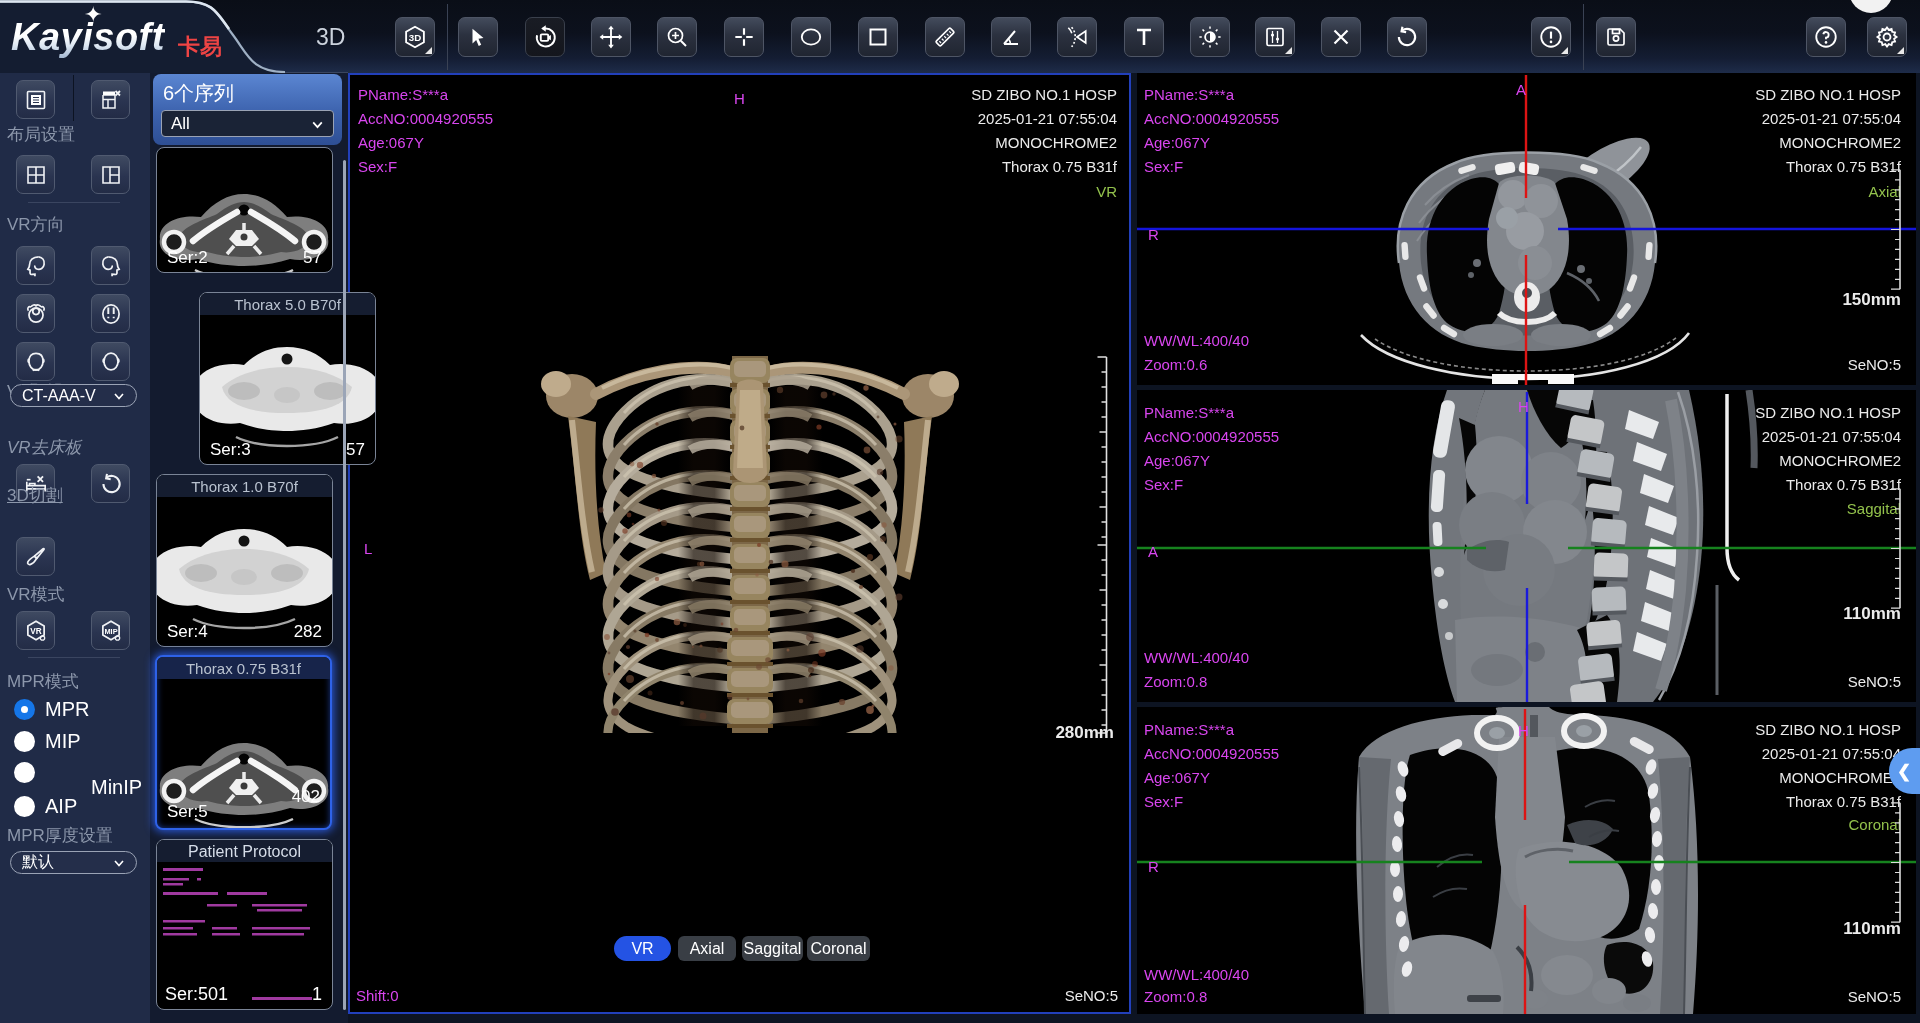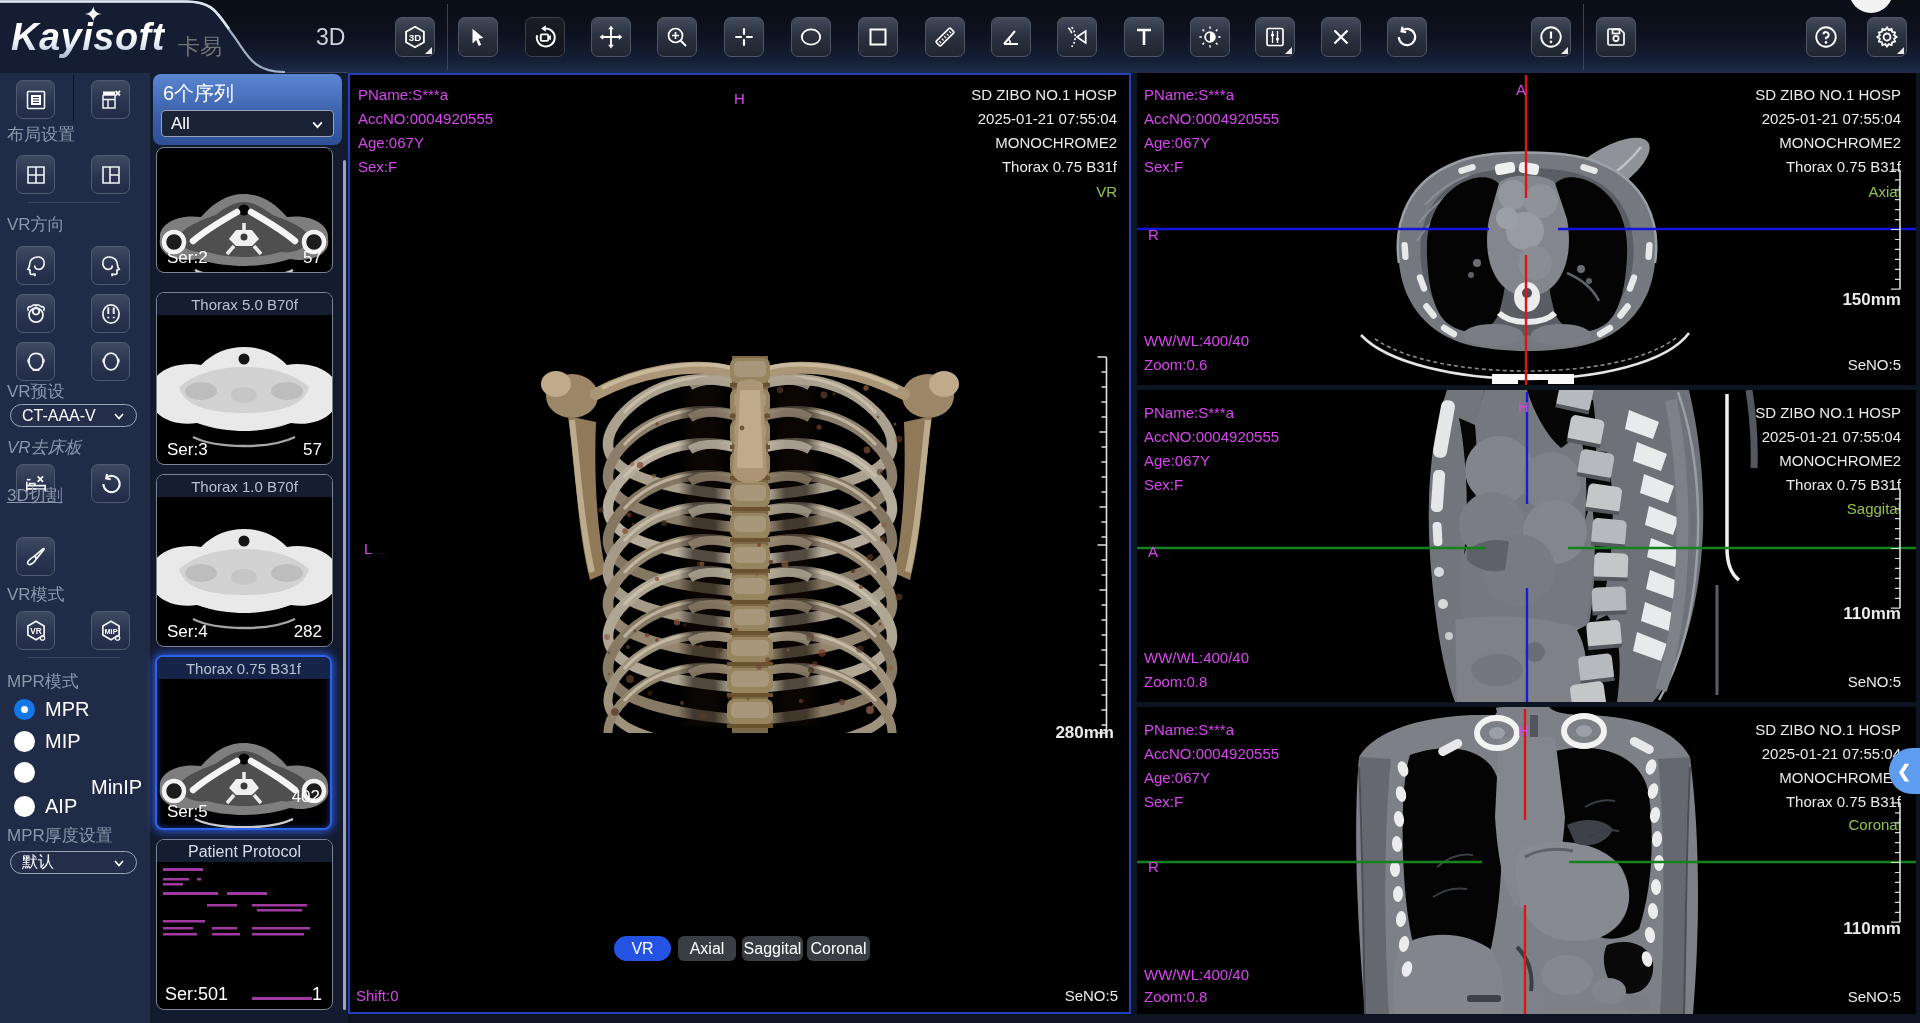--- a/index.html
+++ b/index.html
@@ -54,21 +54,21 @@
 <div class="panel" id="panelB" style="top:390px;height:312px;"></div>
 <div class="panel" id="panelC" style="top:707px;height:307px;"></div>
 <svg class="abs" style="left:0;top:0;" width="300" height="73" viewBox="0 0 300 73">
   <path d="M0,0 H186 C215,0 218,14 233,34 C248,54 252,73 285,73 L0,73 Z" fill="#141d31"></path>
   <path d="M0,1.5 H186 C215,1.5 218,15 233,35 C248,55 252,72 285,72" fill="none" stroke="#9fb0c4" stroke-width="2.2"></path>
   <path d="M0,1.5 H186 C213,1.5 217,13 229,29" fill="none" stroke="#dde6f0" stroke-width="2.6"></path>
 </svg>
 <div class="abs" style="left:11px;top:16px;color:#fff;font-size:38px;font-weight:bold;font-style:italic;letter-spacing:0.5px;
   background:linear-gradient(180deg,#ffffff 45%,#dbe6f2 70%,#9fb4cf 100%);-webkit-background-clip:text;-webkit-text-fill-color:transparent;">Kayisoft</div>
 <div class="abs" style="left:84px;top:2px;color:#fff;font-size:22px;">✦</div>
-<div class="abs" style="left:178px;top:32px;color:#737373;font-size:22px;font-weight:normal;">卡易</div>
+<div class="abs" style="left:178px;top:32px;color:#ef4444;font-size:22px;font-weight:bold;">卡易</div>
 <div class="abs" style="left:316px;top:24px;color:#ccd3dd;font-size:23px;">3D</div>
 <div class="vsep" style="left:447px;"></div>
 <div class="vsep" style="left:1583px;"></div>
 <div class="abs" style="left:1849px;top:-31px;width:44px;height:44px;border-radius:50%;background:#f2f2f2;"></div>
 
 <div class="tb corner" style="left:395px;">
     <svg width="26" height="26" viewBox="0 0 24 24">
       <path d="M12 2.5 L20.2 7.2 V16.8 L12 21.5 L3.8 16.8 V7.2 Z"></path>
       <text x="12" y="15.5" font-size="9" font-weight="bold" fill="#fff" stroke="none" text-anchor="middle">3D</text>
     </svg>
@@ -255,21 +255,21 @@
       <path d="M9 20 C10 18.8 14 18.8 15 20"></path>
     </svg>
   </div>
 <div class="sb" style="left:91px;top:342px;">
     <svg width="26" height="26" viewBox="0 0 24 24">
       <ellipse cx="12" cy="11.5" rx="6.5" ry="7.8"></ellipse>
       <path d="M5.8 9 C4.2 9.2 4.4 12.8 6.2 12.6 M18.2 9 C19.8 9.2 19.6 12.8 17.8 12.6"></path>
     </svg>
   </div>
 <div class="lab" style="left:7px;top:380px;">VR预设</div>
-<div class="pill" style="top:404px;">CT-AAA-V<svg class="chev" width="14" height="14" viewBox="0 0 14 14">
+<div class="pill" style="top:384px;">CT-AAA-V<svg class="chev" width="14" height="14" viewBox="0 0 14 14">
       <path d="M3 5 L7 9.5 L11 5" stroke="#fff" stroke-width="1.6" fill="none"></path>
     </svg></div>
 <div class="lab" style="left:7px;top:436px;font-style:italic;">VR去床板</div>
 <div class="sb" style="left:16px;top:464px;">
     <svg width="26" height="26" viewBox="0 0 24 24">
       <path d="M3.5 10 V19 M3.5 16.5 H20.5 M3.5 13.5 H20.5 V19 M6 13.5 V11.5 H11 V13.5" stroke-width="1.5"></path>
       <path d="M13.5 5 L18.5 10 M18.5 5 L13.5 10" stroke-width="1.7"></path>
       <path d="M3.5 8 H7" stroke-width="1.5"></path>
     </svg>
   </div>
@@ -343,21 +343,21 @@
     </g>
   </defs>
 </svg>
 <div class="thumb" style="top:147px;height:126px;">
   <svg width="175" height="138" viewBox="0 0 175 138" style="position:absolute;left:0;top:0;">
       <use href="#axdark" transform="translate(0,-4)"></use>
     </svg>
   <div class="ser">Ser:2</div>
     <div class="num">57</div>
 </div>
-<div class="thumb" style="top:292px;height:173px;">
+<div class="thumb" style="top:292px;height:173px;margin-left:43px;">
   <div class="ttl">Thorax 5.0 B70f</div>
   <svg width="175" height="151" viewBox="0 0 175 151" style="position:absolute;left:0;top:22px;">
       <use href="#axbright" transform="translate(0,8)"></use>
     </svg>
   <div class="ser">Ser:3</div>
     <div class="num">57</div>
 </div>
 <div class="thumb" style="top:474px;height:173px;">
   <div class="ttl">Thorax 1.0 B70f</div>
   <svg width="175" height="151" viewBox="0 0 175 151" style="position:absolute;left:0;top:22px;">

